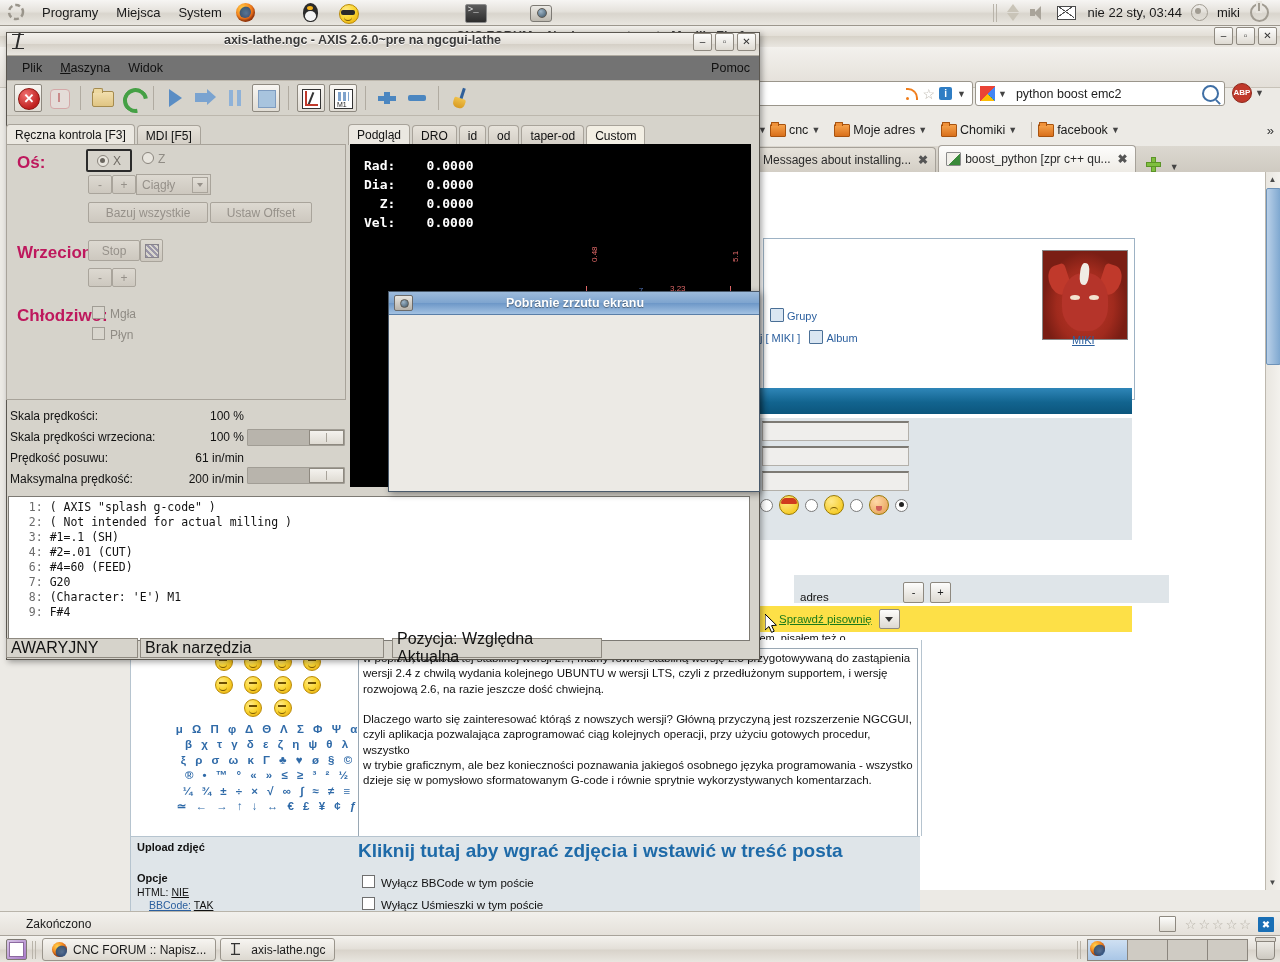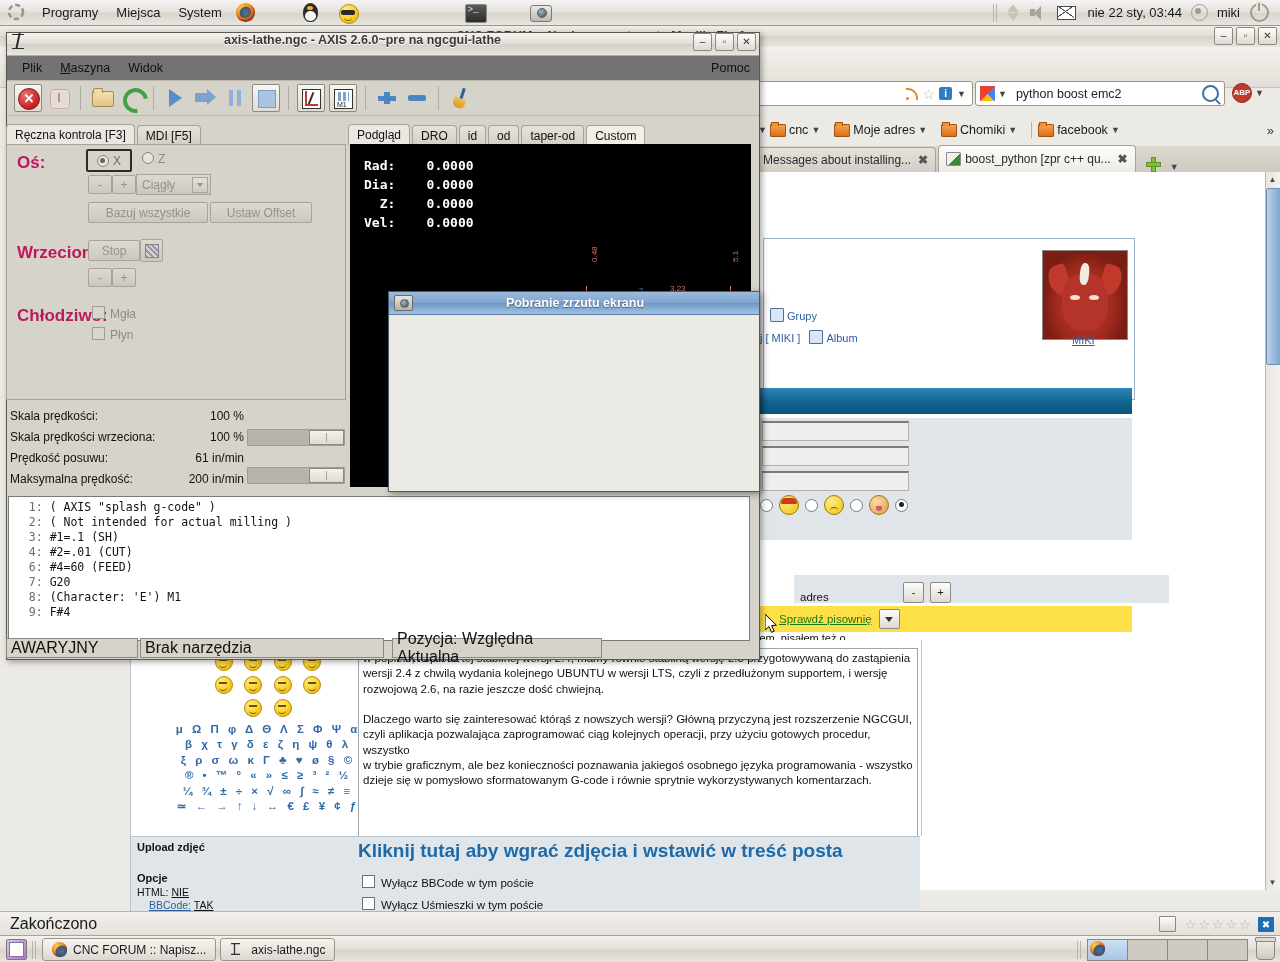--- a/index.html
+++ b/index.html
@@ -413,21 +413,21 @@
     left:355px;top:640px;width:1px;height:274px;background:#b6c4cf;
   }
 
   
   #ff-status{
     left:0;top:911px;width:1280px;height:24px;
     background:linear-gradient(to bottom,#f2f0ec,#e4e0d9);
     border-top:1px solid #b9b4aa;
     display:flex;align-items:center;
   }
-  #ff-status .st-text{font-size:16px;color:#1a1a1a;padding-left:10px;}
+  #ff-status .st-text{font-size:12px;color:#1a1a1a;padding-left:26px;}
   #st-right{margin-left:auto;display:flex;align-items:center;padding-right:6px;}
   .st-star{font-size:13px;color:#b6b1a7;margin:0 1px;}
   .st-box{
     width:15px;height:14px;border:1px solid #8e8980;background:linear-gradient(to bottom,#fdfdfc,#dedad2);
     border-radius:1px;margin-right:8px;
   }
   .st-blue{
     width:16px;height:15px;background:#1a6fb5;color:#fff;font-size:10px;text-align:center;line-height:15px;
     margin-left:6px;border-radius:1px;
   }

